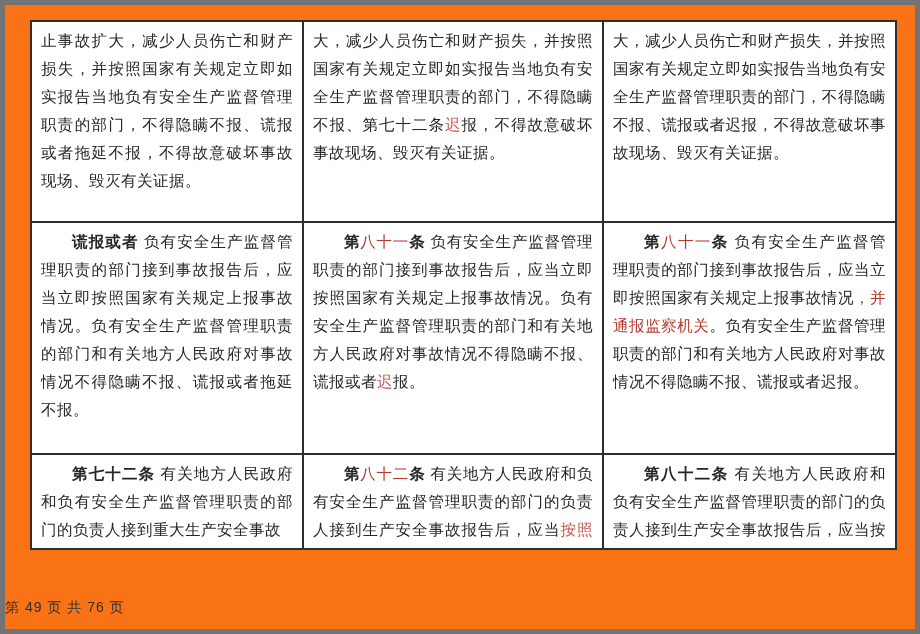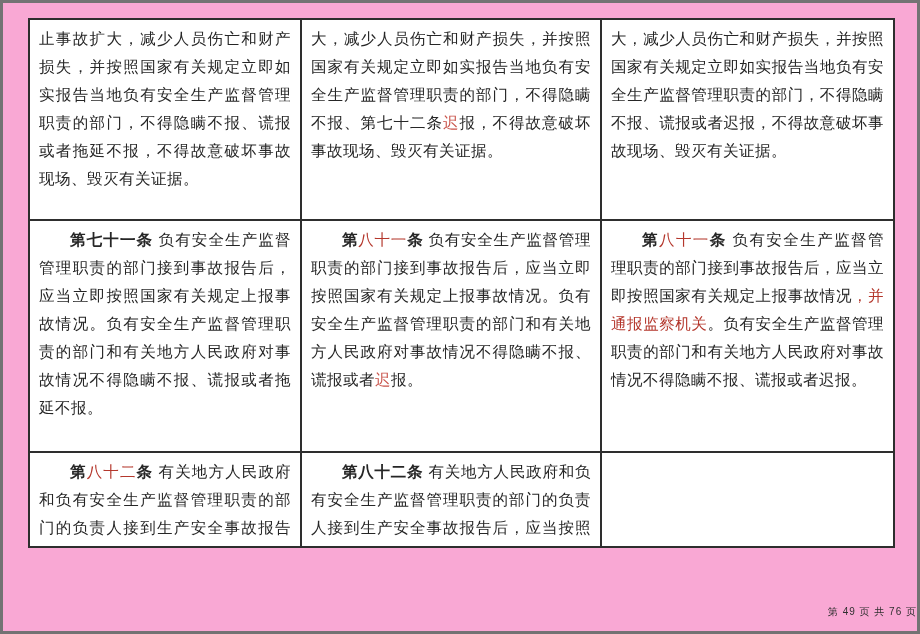--- a/index.html
+++ b/index.html
@@ -5,23 +5,23 @@
   html, body {
     margin: 0;
     padding: 0;
     background: #ffffff;
     font-family: "Liberation Sans", "DejaVu Sans", sans-serif;
   }
   .page {
     position: relative;
     width: 920px;
     height: 634px;
-    background: #f9a8d4;
+    background: #f97316;
     box-sizing: border-box;
-    border: 3px solid #737373;
+    border: 5px solid #737373;
     overflow: hidden;
   }
   .doc-table {
     position: absolute;
     left: 25px;
     top: 15px;
     width: 867px;
     height: 530px;
     box-sizing: border-box;
     border: 2px solid var(--border-color, #2e2e2e);
@@ -44,36 +44,37 @@
   }
   .cell:nth-child(3n) { border-right: none; }
   .cell:nth-child(n+7) { border-bottom: none; }
   .cell.indent { text-indent: 2em; }
   .seg-bold { font-weight: bold; }
   .seg-red { color: var(--soft-red, #c9544b); }
   .seg-redbold { color: var(--accent-red, #b4372c); font-weight: normal; }
   .footer {
     position: absolute;
     left: 0;
-    right: 0;
+    right: 16px;
     bottom: 12px;
-    text-align: right;
-    font-size: 10px;
+    text-align: left;
+    font-size: 14px;
     color: #303030;
     letter-spacing: 1px;
   }
 </style>
 </head>
 <body>
 
 <div class="page">
   <div class="doc-table">
     <div class="cell"><span class="seg-normal">止事故扩大，减少人员伤亡和财产损失，并按照国家有关规定立即如实报告当地负有安全生产监督管理职责的部门，不得隐瞒不报、谎报或者拖延不报，不得故意破坏事故现场、毁灭有关证据。</span></div>
     <div class="cell"><span class="seg-normal">大，减少人员伤亡和财产损失，并按照国家有关规定立即如实报告当地负有安全生产监督管理职责的部门，不得隐瞒不报、第七十二条</span><span class="seg-red">迟</span><span class="seg-normal">报，不得故意破坏事故现场、毁灭有关证据。</span></div>
     <div class="cell"><span class="seg-normal">大，减少人员伤亡和财产损失，并按照国家有关规定立即如实报告当地负有安全生产监督管理职责的部门，不得隐瞒不报、谎报或者迟报，不得故意破坏事故现场、毁灭有关证据。</span></div>
-    <div class="cell indent"><span class="seg-bold">第七十一条</span><span class="seg-normal"> 负有安全生产监督管理职责的部门接到事故报告后，应当立即按照国家有关规定上报事故情况。负有安全生产监督管理职责的部门和有关地方人民政府对事故情况不得隐瞒不报、谎报或者拖延不报。</span></div>
+    <div class="cell indent"><span class="seg-bold">谎报或者</span><span class="seg-normal"> 负有安全生产监督管理职责的部门接到事故报告后，应当立即按照国家有关规定上报事故情况。负有安全生产监督管理职责的部门和有关地方人民政府对事故情况不得隐瞒不报、谎报或者拖延不报。</span></div>
     <div class="cell indent"><span class="seg-bold">第</span><span class="seg-redbold">八十一</span><span class="seg-bold">条</span><span class="seg-normal"> 负有安全生产监督管理职责的部门接到事故报告后，应当立即按照国家有关规定上报事故情况。负有安全生产监督管理职责的部门和有关地方人民政府对事故情况不得隐瞒不报、谎报或者</span><span class="seg-red">迟</span><span class="seg-normal">报。</span></div>
     <div class="cell indent"><span class="seg-bold">第</span><span class="seg-redbold">八十一</span><span class="seg-bold">条</span><span class="seg-normal"> 负有安全生产监督管理职责的部门接到事故报告后，应当立即按照国家有关规定上报事故情况</span><span class="seg-redbold">，并通报监察机关</span><span class="seg-normal">。负有安全生产监督管理职责的部门和有关地方人民政府对事故情况不得隐瞒不报、谎报或者迟报。</span></div>
+    <div class="cell indent"><span class="seg-bold">第七十二条</span><span class="seg-normal"> 有关地方人民政府和负有安全生产监督管理职责的部门的负责人接到重大生产安全事故</span></div>
     <div class="cell indent"><span class="seg-bold">第</span><span class="seg-redbold">八十二</span><span class="seg-bold">条</span><span class="seg-normal"> 有关地方人民政府和负有安全生产监督管理职责的部门的负责人接到生产安全事故报告后，应当</span><span class="seg-red">按照生</span></div>
     <div class="cell indent"><span class="seg-bold">第八十二条</span><span class="seg-normal"> 有关地方人民政府和负有安全生产监督管理职责的部门的负责人接到生产安全事故报告后，应当按照生</span></div>
   </div>
   <div class="footer">第 49 页 共 76 页</div>
 </div>
 
 </body></html>

